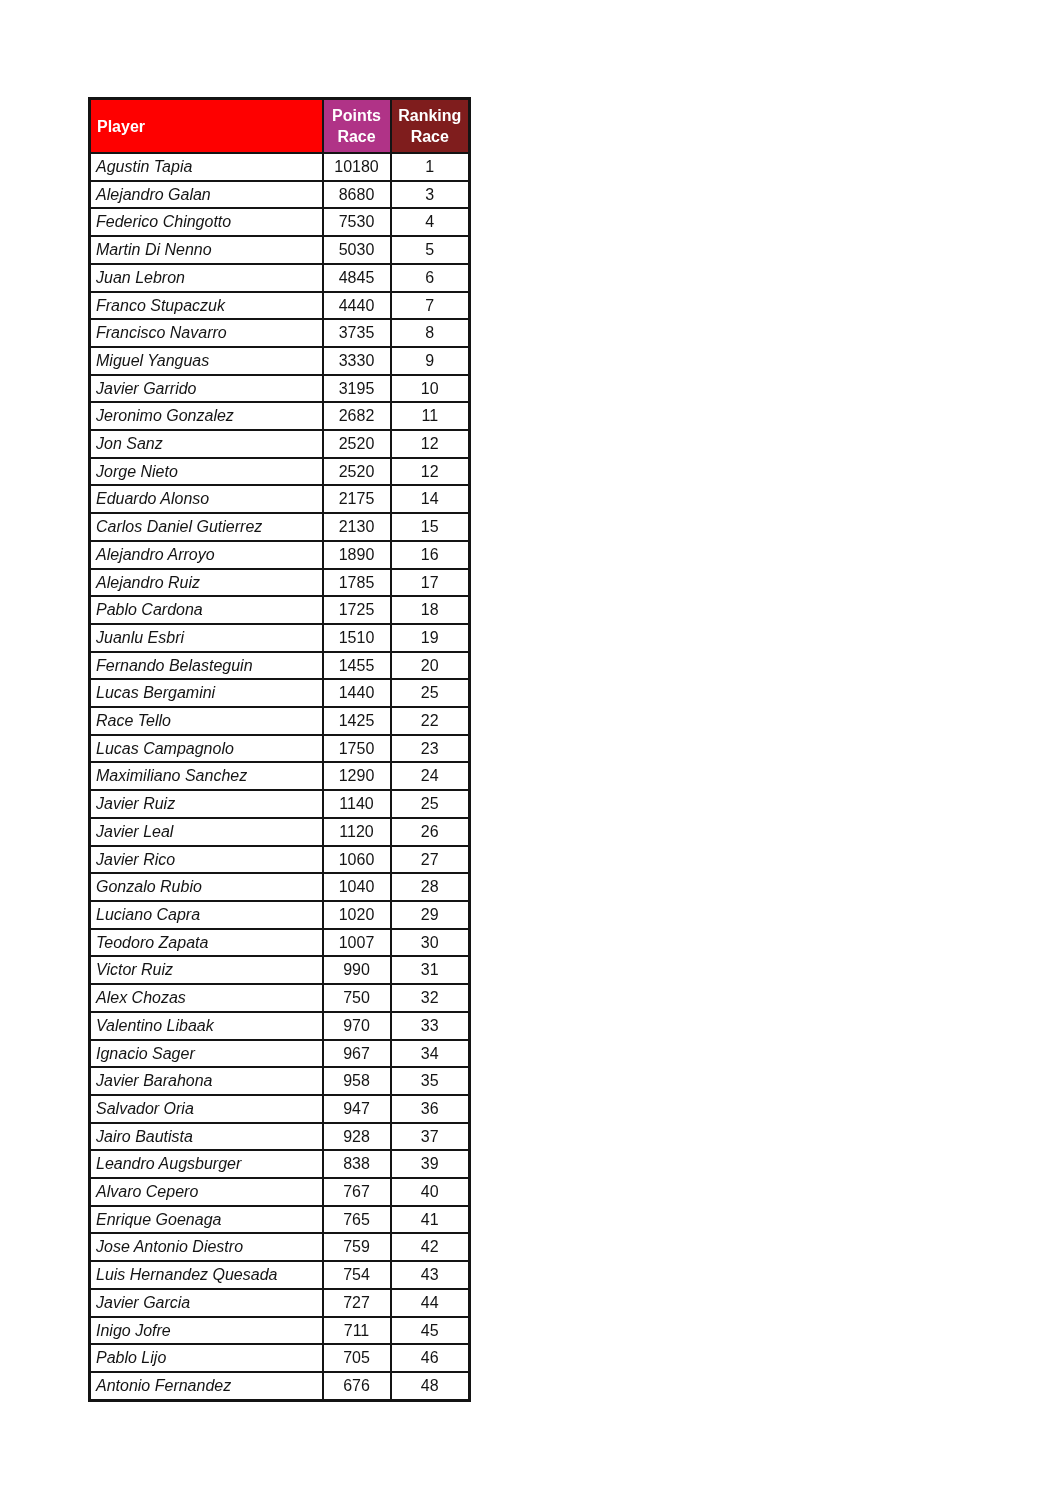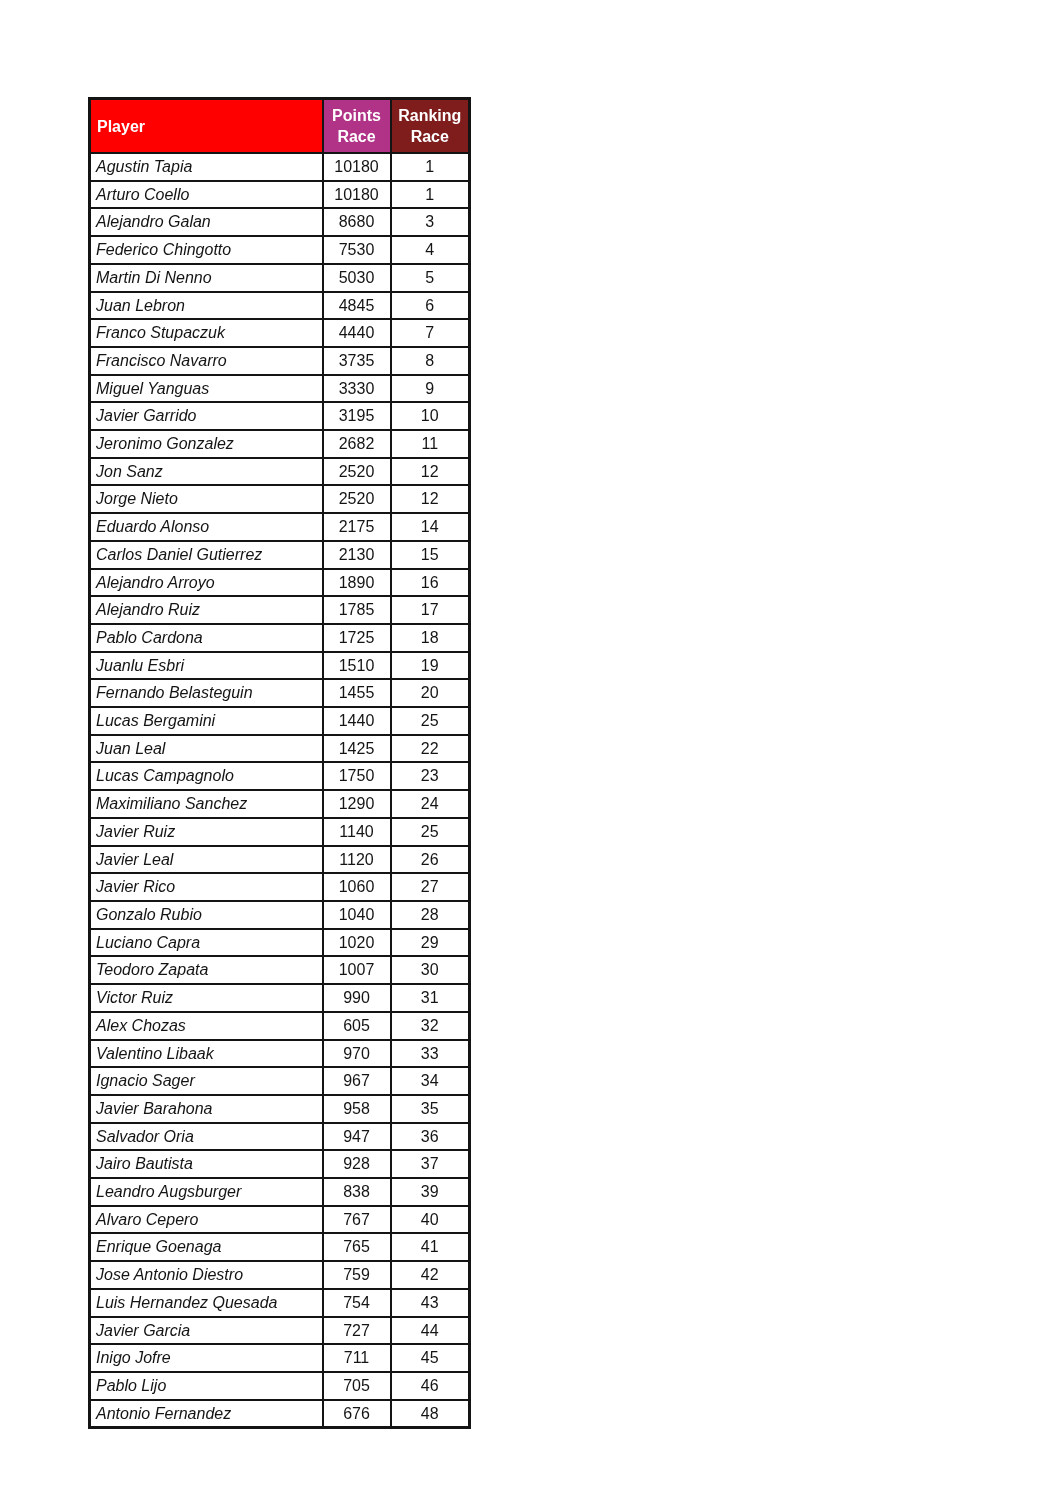--- a/index.html
+++ b/index.html
@@ -86,25 +86,20 @@
         <th class="th-ranking" style="background: #7f1d1d;">Ranking Race</th>
       </tr>
     </thead>
     <tbody>
         <tr>
           <td class="td-player">Agustin Tapia</td>
           <td class="td-points">10180</td>
           <td class="td-ranking">1</td>
         </tr>
         <tr>
-          <td class="td-player">Arturo Coello</td>
-          <td class="td-points">10180</td>
-          <td class="td-ranking">1</td>
-        </tr>
-        <tr>
           <td class="td-player">Alejandro Galan</td>
           <td class="td-points">8680</td>
           <td class="td-ranking">3</td>
         </tr>
         <tr>
           <td class="td-player">Federico Chingotto</td>
           <td class="td-points">7530</td>
           <td class="td-ranking">4</td>
         </tr>
         <tr>
@@ -186,21 +181,21 @@
           <td class="td-player">Fernando Belasteguin</td>
           <td class="td-points">1455</td>
           <td class="td-ranking">20</td>
         </tr>
         <tr>
           <td class="td-player">Lucas Bergamini</td>
           <td class="td-points">1440</td>
           <td class="td-ranking">25</td>
         </tr>
         <tr>
-          <td class="td-player">Juan Leal</td>
+          <td class="td-player">Race Tello</td>
           <td class="td-points">1425</td>
           <td class="td-ranking">22</td>
         </tr>
         <tr>
           <td class="td-player">Lucas Campagnolo</td>
           <td class="td-points">1750</td>
           <td class="td-ranking">23</td>
         </tr>
         <tr>
           <td class="td-player">Maximiliano Sanchez</td>
@@ -237,21 +232,21 @@
           <td class="td-points">1007</td>
           <td class="td-ranking">30</td>
         </tr>
         <tr>
           <td class="td-player">Victor Ruiz</td>
           <td class="td-points">990</td>
           <td class="td-ranking">31</td>
         </tr>
         <tr>
           <td class="td-player">Alex Chozas</td>
-          <td class="td-points">605</td>
+          <td class="td-points">750</td>
           <td class="td-ranking">32</td>
         </tr>
         <tr>
           <td class="td-player">Valentino Libaak</td>
           <td class="td-points">970</td>
           <td class="td-ranking">33</td>
         </tr>
         <tr>
           <td class="td-player">Ignacio Sager</td>
           <td class="td-points">967</td>

